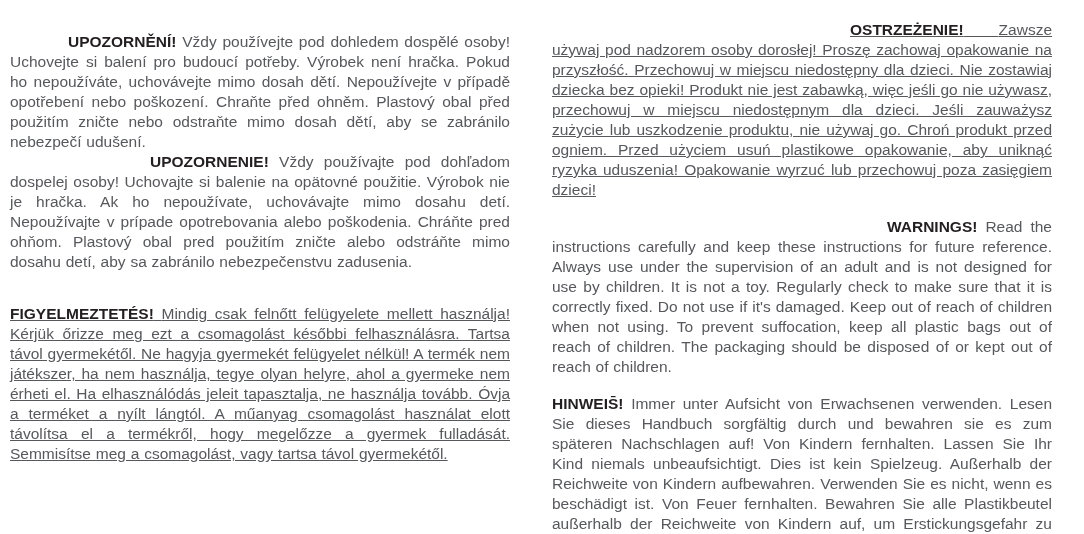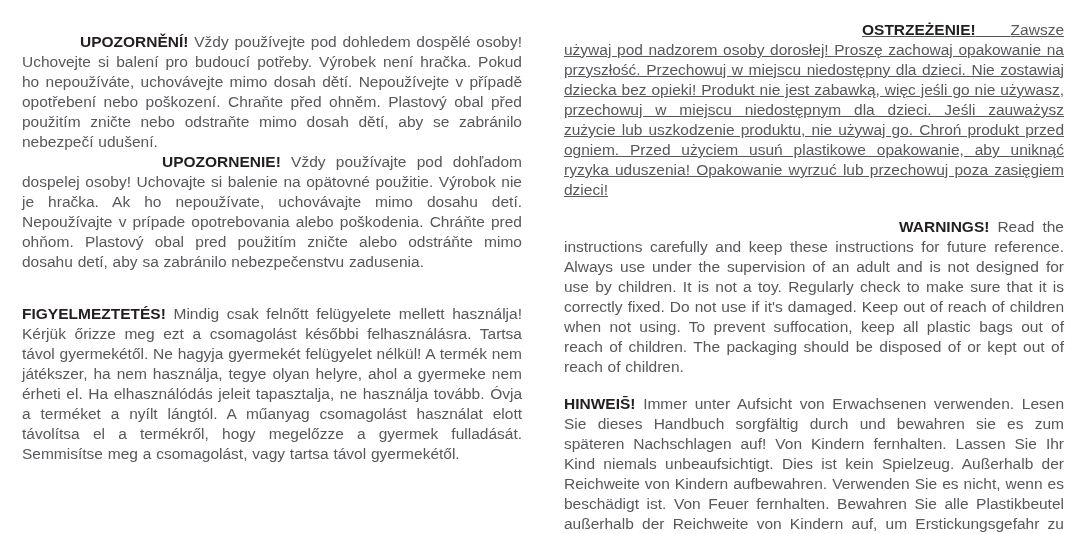--- a/index.html
+++ b/index.html
@@ -8,21 +8,21 @@
     background: #ffffff;
     width: 1084px;
     height: 534px;
     overflow: hidden;
     font-family: "Liberation Sans", sans-serif;
   }
   .page {
     box-sizing: border-box;
     width: 900px;
     height: 534px;
-    padding: 20px 22px 0 22px;
+    padding: 20px 22px 0 10px;
     display: flex;
     gap: 42px;
     background: #ffffff;
   }
   .col {
     width: 500px;
     flex: 0 0 500px;
   }
   .col-left {
     padding-top: 12px;
@@ -39,21 +39,21 @@
   .hd {
     font-weight: bold;
     color: #231f20;
   }
   
   .indent-czech   { text-indent: 58px; }
   .indent-slovak  { text-indent: 140px; }
   .indent-polish  { text-indent: 298px; text-decoration: underline; }
   .indent-english { text-indent: 335px; }
   .gap-left-1  { }
-  .gap-left-2  { margin-top: 32px; }
+  .gap-left-2  { margin-top: 32px; text-decoration: underline; }
   .gap-right-1 { margin-top: 17px; }
   .gap-right-2 { margin-top: 17px; }
 </style>
 </head>
 <body>
 
 <div class="page">
 
   <div class="col col-left">
 

